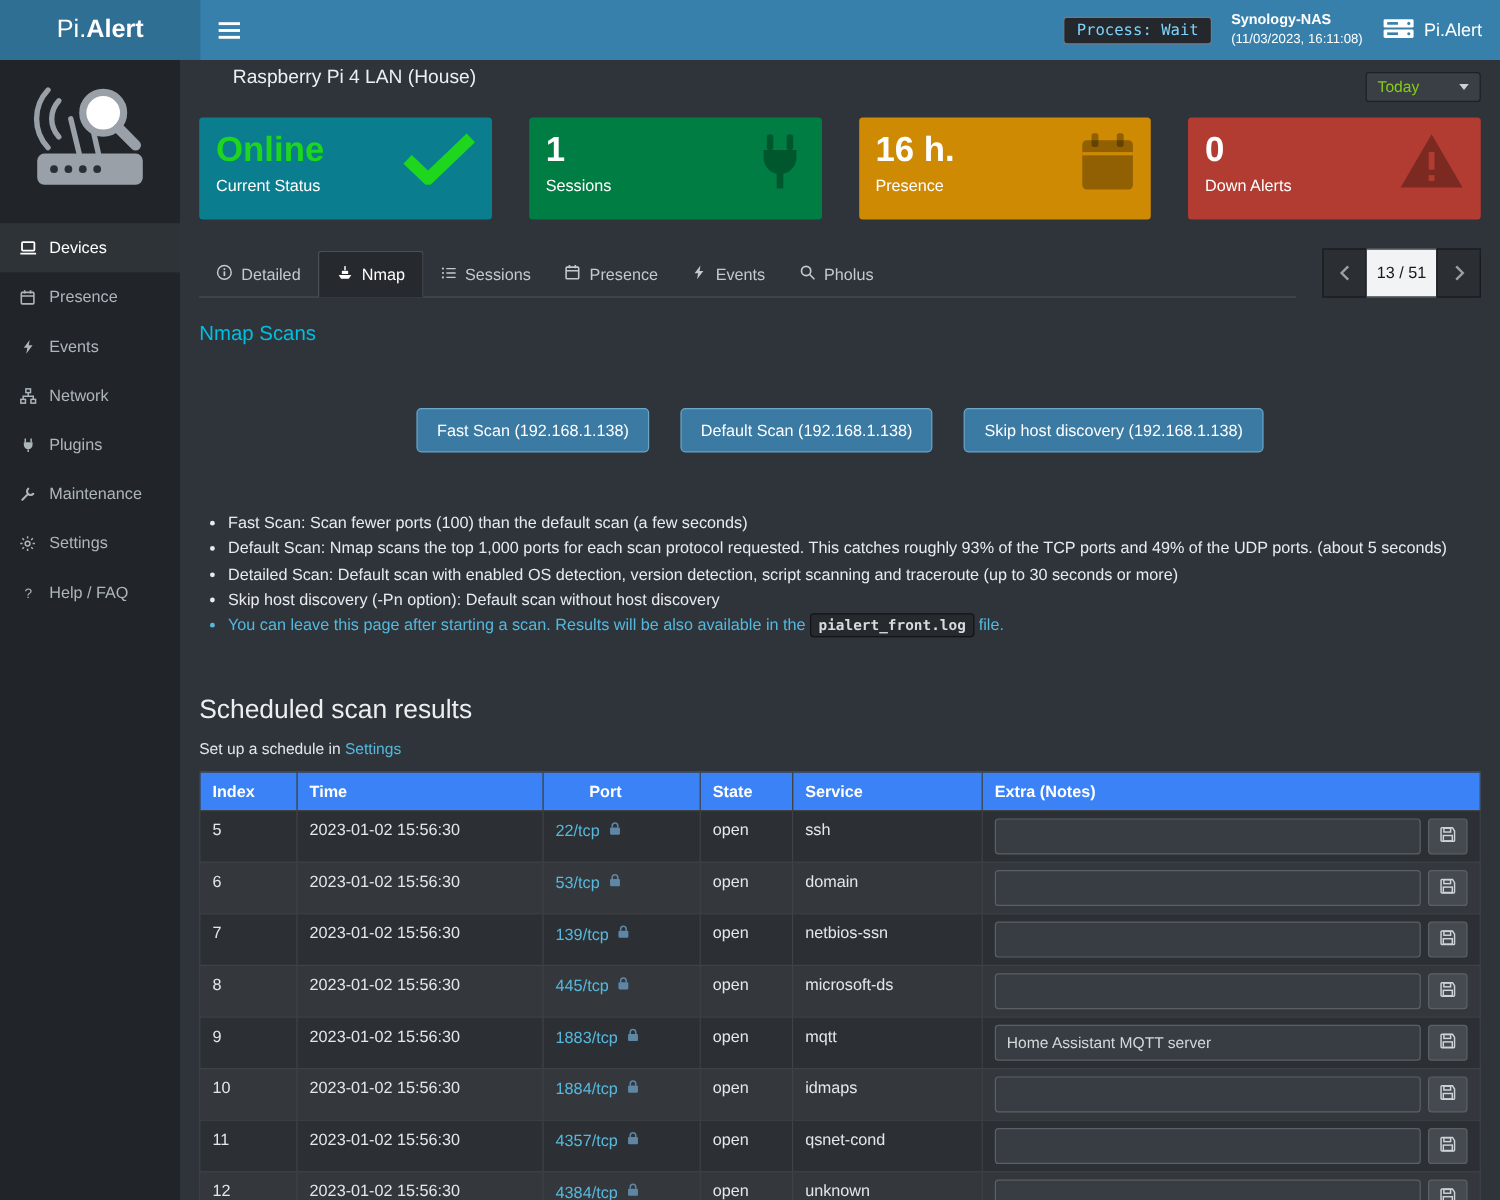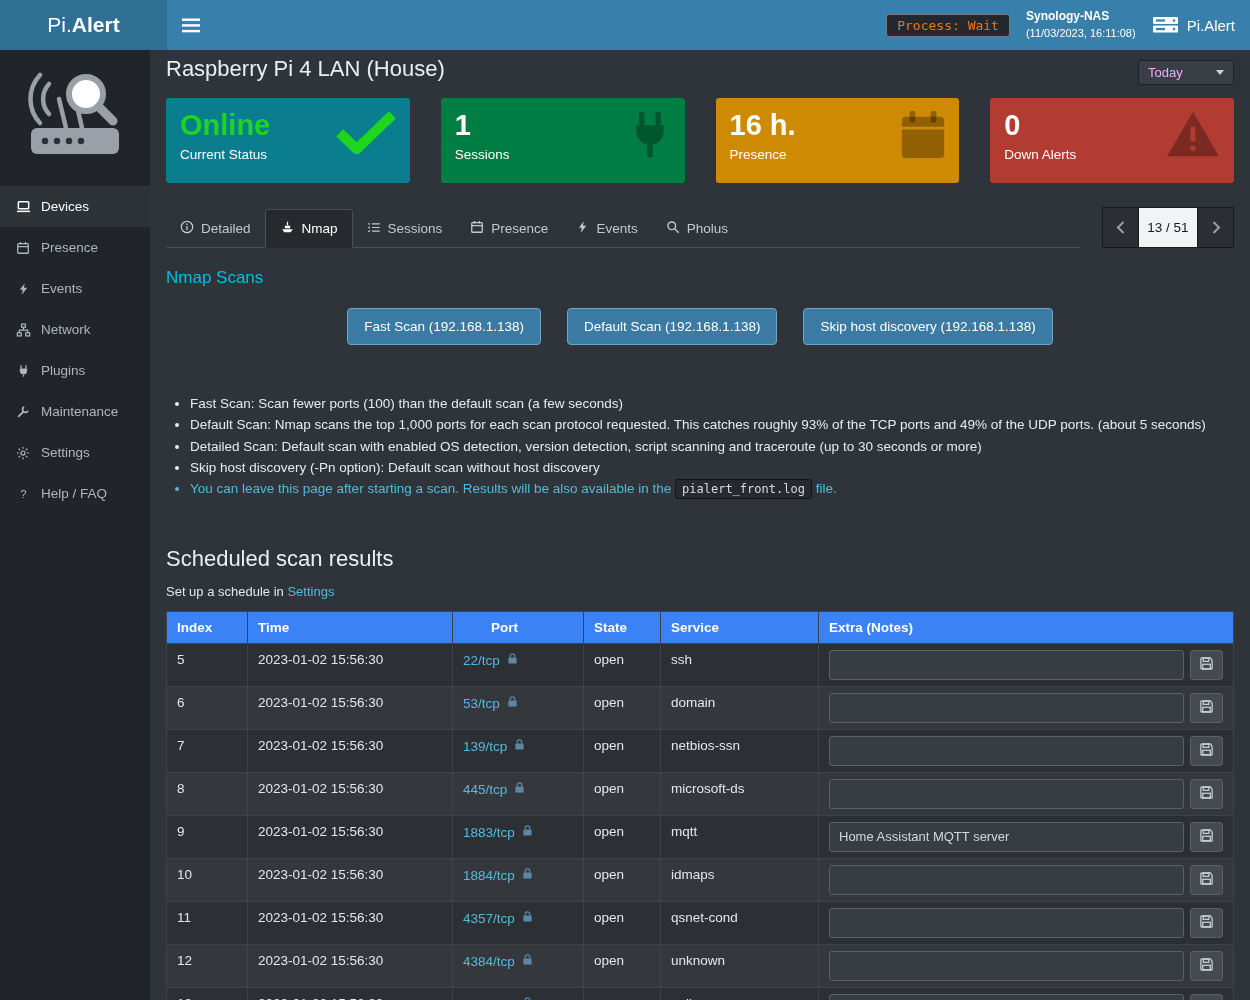--- a/index.html
+++ b/index.html
@@ -15,46 +15,46 @@
     width: 167px; background: #2f6f94; color: #fff;
     display: flex; align-items: center; justify-content: center;
     font-size: 21px; flex-shrink: 0;
   }
   .brand .bold { font-weight: 700; }
   .topnav { flex: 1; display: flex; align-items: center; padding: 0 15px; gap: 16px; }
   .hamburger { cursor: pointer; display: flex; align-items: center; }
   .tspacer { flex: 1; }
   .process-badge {
     font-family: "DejaVu Sans Mono", monospace; font-size: 13px;
-    background: #24282c; border: 1px solid #74797e; color: #f97316;
+    background: #24282c; border: 1px solid #74797e; color: #7dd3fc;
     padding: 3px 10px; border-radius: 3px; white-space: nowrap;
   }
   .host-block { font-size: 11px; line-height: 1.45; color: #fff; }
   .host-name { font-weight: 700; font-size: 12px; }
   .nas { display: flex; align-items: center; gap: 8px; }
   .app-name { color: #fff; font-size: 15px; }
   
   .shell { display: flex; height: 950px; }
   .sidebar { width: 150px; background: #212529; flex-shrink: 0; }
   .sidebar-logo { padding: 16px 0 6px; display: flex; justify-content: center; }
   .menu { margin-top: 10px; }
   .menu-item {
     display: flex; align-items: center; gap: 10px;
     padding: 13px 15px; color: #aeb6bd; font-size: 13.5px; cursor: pointer;
   }
   .menu-item.active { background: #2e3338; color: #fff; }
   .menu-item .ic { width: 16px; display: flex; justify-content: center; }
   
   .main { flex: 1; padding: 6px 16px 0; overflow: hidden; }
   .page-head { display: flex; justify-content: space-between; align-items: flex-start; margin-bottom: 13px; }
-  .page-title { font-size: 22px; font-weight: 500; color: #eceff1; }
+  .page-title { font-size: 16px; font-weight: 500; color: #eceff1; margin-left: 28px; }
   .select {
     display: flex; align-items: center; justify-content: space-between;
     background: #3a3f45; border: 1px solid #1d2125; border-radius: 3px;
-    padding: 4px 9px; font-size: 13px; color: #f0abfc; min-width: 96px;
+    padding: 4px 9px; font-size: 13px; color: #84cc16; min-width: 96px;
     cursor: pointer; margin-top: 4px;
   }
   .caret { width: 0; height: 0; border-left: 4px solid transparent; border-right: 4px solid transparent; border-top: 5px solid #ccd1d5; margin-left: 14px; }
   
   .cards { display: grid; grid-template-columns: repeat(4, 1fr); gap: 31px; }
   .card { position: relative; border-radius: 3px; height: 85px; padding: 12px 14px; color: #fff; overflow: hidden; }
   .card .value { font-size: 29px; font-weight: 700; line-height: 1.05; }
   .card .label { font-size: 13.5px; margin-top: 7px; }
   .card .cicon { position: absolute; right: 13px; top: 12px; }
   
@@ -81,27 +81,28 @@
     border-top: 1px solid #17191c; border-bottom: 1px solid #17191c;
   }
   
   .tab-content { padding-top: 20px; }
   .section-title-cyan { color: #00bfe0; font-size: 17px; font-weight: 400; }
   .scan-buttons { display: flex; justify-content: center; gap: 26px; margin: 20px 0 0; }
   .scan-btn {
     background: #3a7aa3; border: 1px solid #6aa6c8; color: #fff;
     font-size: 13.5px; padding: 10px 16px; border-radius: 4px; cursor: pointer;
     font-family: inherit;
+    margin-top: 32px;
   }
   .bullets { margin: 48px 0 0 24px; font-size: 13.5px; line-height: 1.58; color: #e8ebee; }
   .note-li { color: #53b9de; }
   .code-chip {
     font-family: "DejaVu Sans Mono", monospace; font-size: 12px;
     background: #26292d; border: 1px solid #121416; padding: 2px 6px;
-    border-radius: 3px; color: #d8dbde;
+    border-radius: 3px; color: #d8dbde; font-weight: bold;
   }
   
   .sched-title { font-size: 22px; font-weight: 400; color: #eceff1; margin-top: 46px; }
   .sched-sub { font-size: 13px; margin: 12px 0 12px; }
   .link { color: #53b9de; cursor: pointer; text-decoration: none; }
   table { width: 100%; border-collapse: collapse; font-size: 13.5px; }
   th, td { border: 1px solid #3e4347; padding: 8px 10px; text-align: left; vertical-align: top; }
   th { font-weight: 700; color: #fff; background: #3b82f6; }
   tbody tr:nth-child(odd) { background: #2c3034; }
   tbody tr:nth-child(even) { background: #34383d; }

